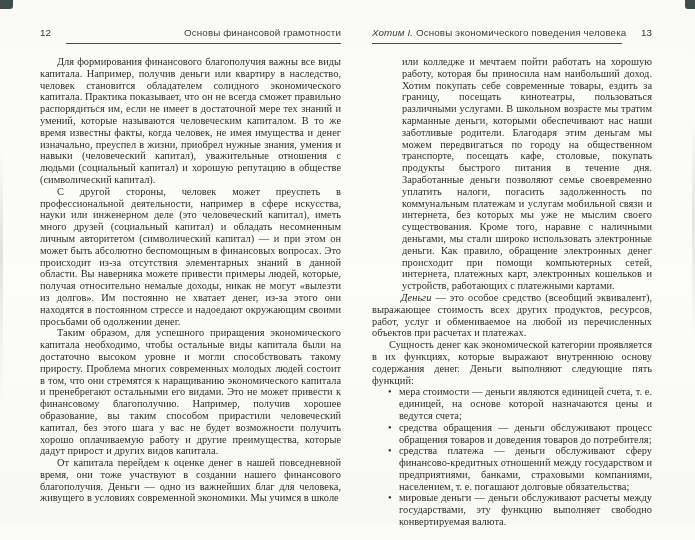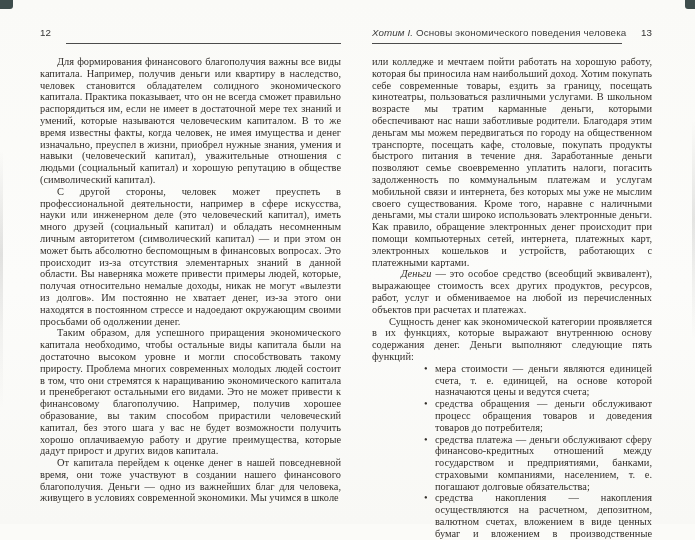--- a/index.html
+++ b/index.html
@@ -54,52 +54,52 @@
     margin-top: 12px;
     font-size: 10.4px;
     line-height: 11.8px;
     text-align: justify;
     color: #332f2b;
   }
   .body-text p {
     margin: 0;
     text-indent: 17px;
   }
-  .body-text p.noindent { text-indent: 0; }
+  .body-text p.noindent { text-indent: 0; margin-left: 30px; }
   .def-term { font-style: italic; margin-left: 12px; }
 
   ul.functions {
     margin: 0;
     padding: 0 0 0 27px;
     list-style: none;
   }
   ul.functions li {
     position: relative;
     text-align: justify;
-    margin-left: 36px;
   }
   ul.functions li::before {
     content: "\2022";
     position: absolute;
     left: -11px;
     top: 0;
   }
 </style>
 </head>
 <body>
 
 <div class="spread">
   <div class="corner-tl"></div>
   <div class="corner-tr"></div>
   <div class="edge-l"></div>
   <div class="edge-r"></div>
 
   <div class="page page-left">
     <div class="head-row">
       <span class="pagenum">12</span>
+      <span class="rhead">Основы финансовой грамотности</span>
     </div>
     <div class="rule rule-left"></div>
     <div class="body-text">
       <p>Для формирования финансового благополучия важны все виды капитала. Например, получив деньги или квартиру в наследство, человек становится обладателем солидного экономического капитала. Практика показывает, что он не всегда сможет правильно распорядиться им, если не имеет в достаточной мере тех знаний и умений, которые называются человеческим капиталом. В то же время известны факты, когда человек, не имея имущества и денег изначально, преуспел в жизни, приобрел нужные знания, умения и навыки (человеческий капитал), уважительные отношения с людьми (социальный капитал) и хорошую репутацию в обществе (символический капитал).</p>
       <p>С другой стороны, человек может преуспеть в профессиональной деятельности, например в сфере искусства, науки или инженерном деле (это человеческий капитал), иметь много друзей (социальный капитал) и обладать несомненным личным авторитетом (символический капитал) — и при этом он может быть абсолютно беспомощным в финансовых вопросах. Это происходит из-за отсутствия элементарных знаний в данной области. Вы наверняка можете привести примеры людей, которые, получая относительно немалые доходы, никак не могут «вылезти из долгов». Им постоянно не хватает денег, из-за этого они находятся в постоянном стрессе и надоедают окружающим своими просьбами об одолжении денег.</p>
       <p>Таким образом, для успешного приращения экономического капитала необходимо, чтобы остальные виды капитала были на достаточно высоком уровне и могли способствовать такому приросту. Проблема многих современных молодых людей состоит в том, что они стремятся к наращиванию экономического капитала и пренебрегают остальными его видами. Это не может привести к финансовому благополучию. Например, получив хорошее образование, вы таким способом прирастили человеческий капитал, без этого шага у вас не будет возможности получить хорошо оплачиваемую работу и другие преимущества, которые дадут прирост и других видов капитала.</p>
       <p>От капитала перейдем к оценке денег в нашей повседневной время, они тоже участвуют в создании нашего финансового благополучия. Деньги — одно из важнейших благ для человека, живущего в условиях современной экономики. Мы учимся в школе</p>
     </div>
   </div>
 
@@ -110,18 +110,17 @@
     </div>
     <div class="rule rule-right"></div>
     <div class="body-text">
       <p class="noindent">или колледже и мечтаем пойти работать на хорошую работу, которая бы приносила нам наибольший доход. Хотим покупать себе современные товары, ездить за границу, посещать кинотеатры, пользоваться различными услугами. В школьном возрасте мы тратим карманные деньги, которыми обеспечивают нас наши заботливые родители. Благодаря этим деньгам мы можем передвигаться по городу на общественном транспорте, посещать кафе, столовые, покупать продукты быстрого питания в течение дня. Заработанные деньги позволяют семье своевременно уплатить налоги, погасить задолженность по коммунальным платежам и услугам мобильной связи и интернета, без которых мы уже не мыслим своего существования. Кроме того, наравне с наличными деньгами, мы стали широко использовать электронные деньги. Как правило, обращение электронных денег происходит при помощи компьютерных сетей, интернета, платежных карт, электронных кошельков и устройств, работающих с платежными картами.</p>
       <p><span class="def-term">Деньги</span><span> — это особое средство (всеобщий эквивалент), выражающее стоимость всех других продуктов, ресурсов, работ, услуг и обмениваемое на любой из перечисленных объектов при расчетах и платежах.</span></p>
       <p>Сущность денег как экономической категории проявляется в их функциях, которые выражают внутреннюю основу содержания денег. Деньги выполняют следующие пять функций:</p>
       <ul class="functions">
         <li>мера стоимости — деньги являются единицей счета, т. е. единицей, на основе которой назначаются цены и ведутся счета;</li>
         <li>средства обращения — деньги обслуживают процесс обращения товаров и доведения товаров до потребителя;</li>
         <li>средства платежа — деньги обслуживают сферу финансово-кредитных отношений между государством и предприятиями, банками, страховыми компаниями, населением, т. е. погашают долговые обязательства;</li>
-        <li>средства накопления — накопления осуществляются на расчетном, депозитном, валютном счетах, вложением в виде ценных бумаг и вложением в производственные мощности;</li>
         <li>мировые деньги — деньги обслуживают расчеты между государствами, эту функцию выполняет свободно конвертируемая валюта.</li>
       </ul>
     </div>
   </div>
 </div>
 
 </body></html>

